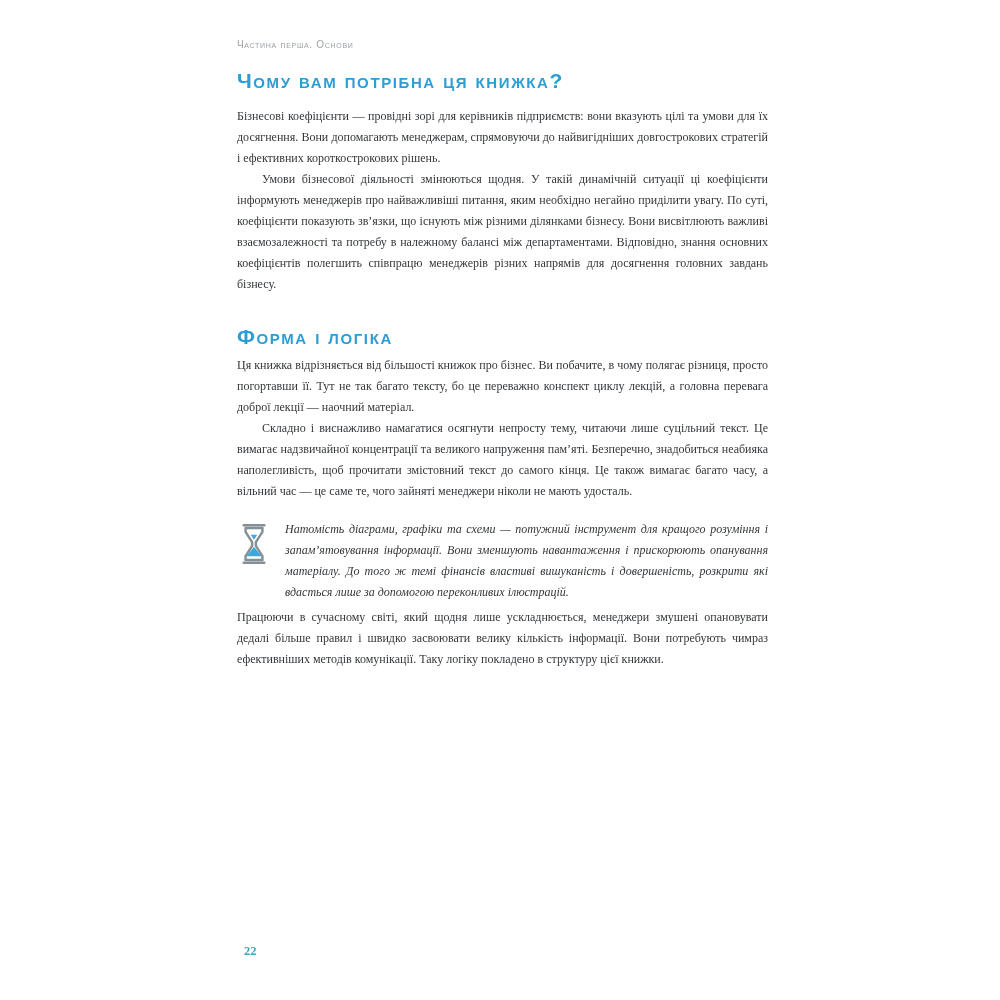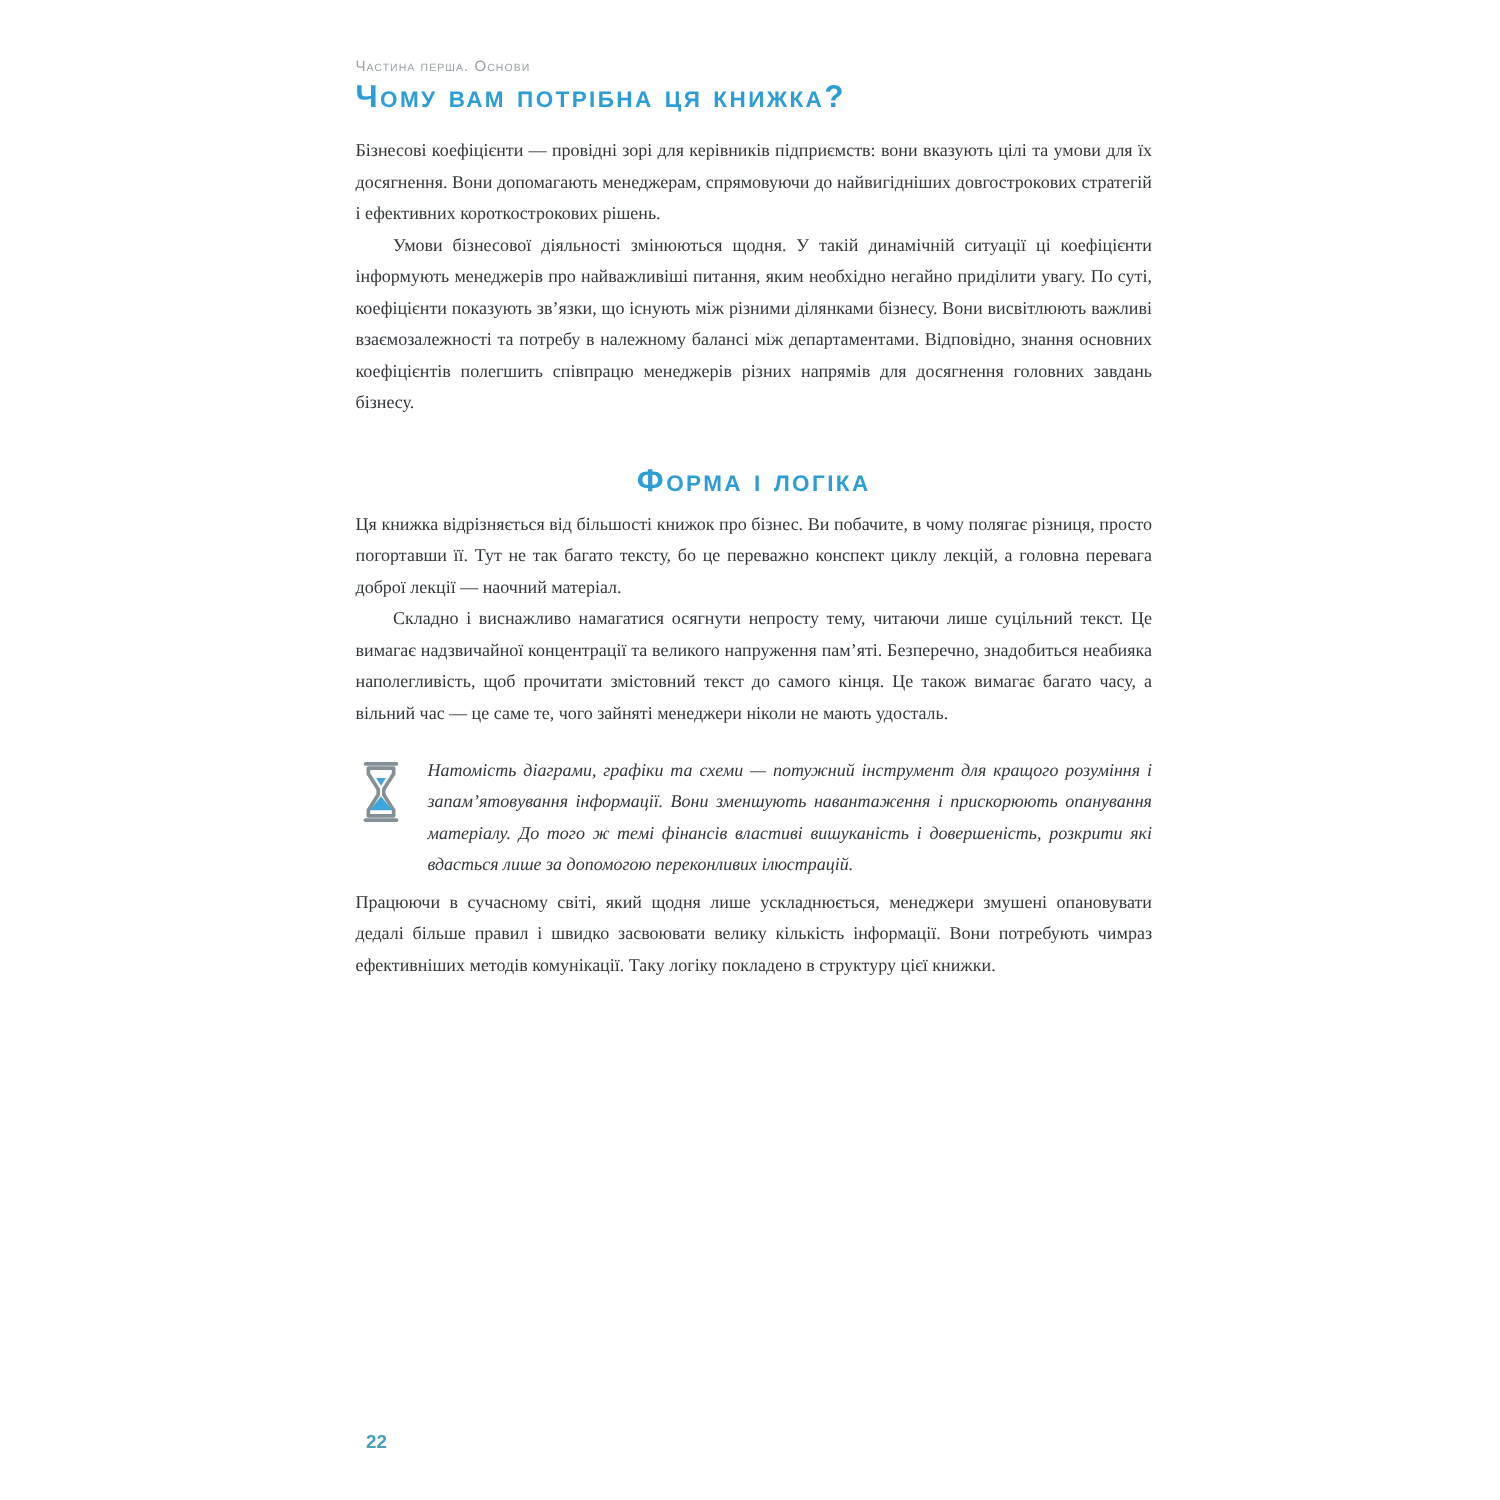--- a/index.html
+++ b/index.html
@@ -39,22 +39,22 @@
   h1.sec, h2.sec {
     font-family: "Liberation Sans", sans-serif;
     font-variant: small-caps;
     font-weight: bold;
     font-size: 21px;
     line-height: 26px;
     letter-spacing: 1.6px;
     color: var(--heading-blue);
     margin: 0;
   }
-  h1.sec { margin-bottom: 12px; }
-  h2.sec { margin-top: 29px; margin-bottom: 5px; text-align: center; }
+  h1.sec { margin-top: 16px; margin-bottom: 12px; }
+  h2.sec { margin-top: 29px; margin-bottom: 5px; }
   p.body {
     margin: 0;
     font-size: 12px;
     line-height: 21px;
     text-align: justify;
     color: var(--body-text);
   }
   p.indent { text-indent: 25px; }
   .aside-note {
     position: relative;
@@ -64,25 +64,24 @@
   }
   .aside-note .icon-wrap {
     position: absolute;
     left: 2px; top: 3px;
     width: 30px; height: 44px;
   }
   p.closing { margin-top: 4px; }
   .page-number {
     position: absolute;
     left: 244px; top: 944px;
-    font-family: Liberation Sans, sans-serif;
+    font-family: Liberation Serif, serif;
     font-weight: bold;
     font-size: 12.5px;
     color: var(--page-number-teal);
-    margin-top: 10px;
   }
 </style>
 </head>
 <body>
 
 <main class="book-page">
 
   <div class="column">
 
     <div class="running-header">Частина перша. Основи</div>

